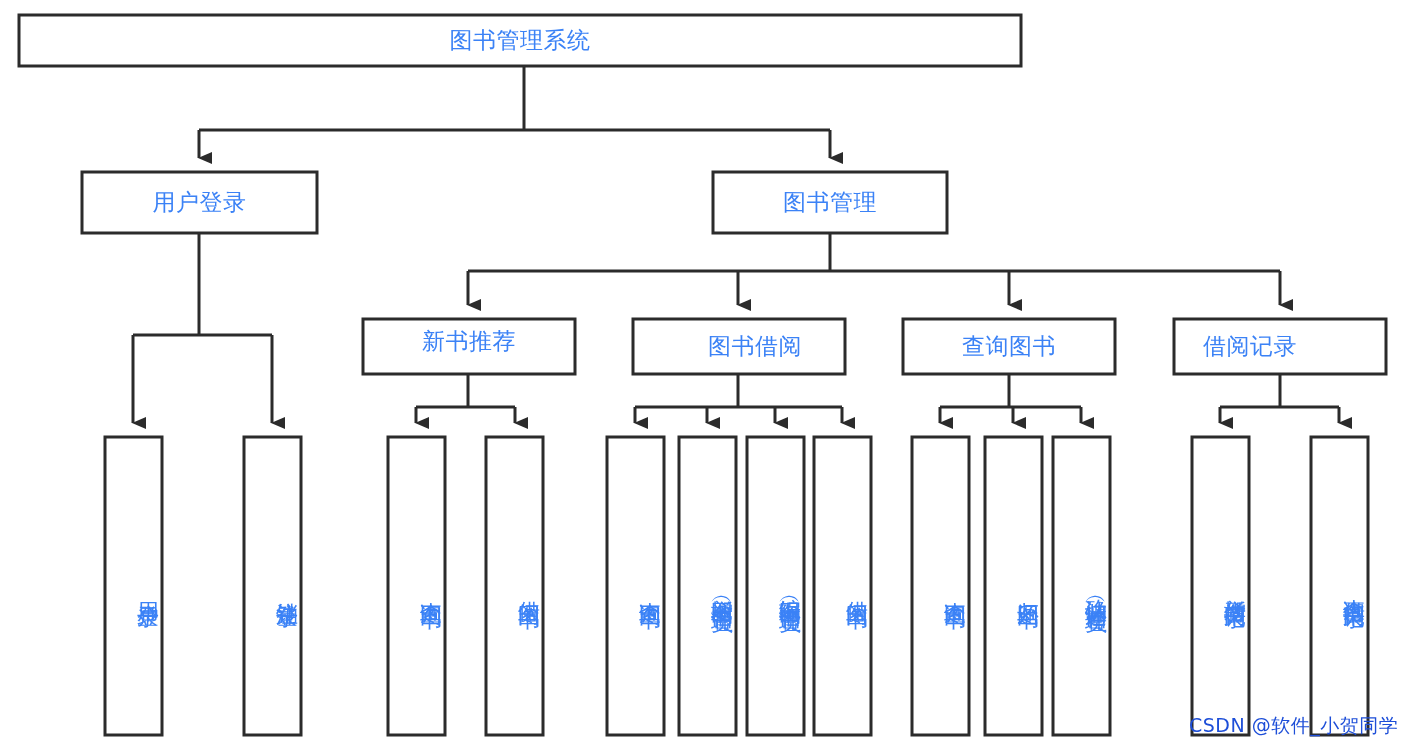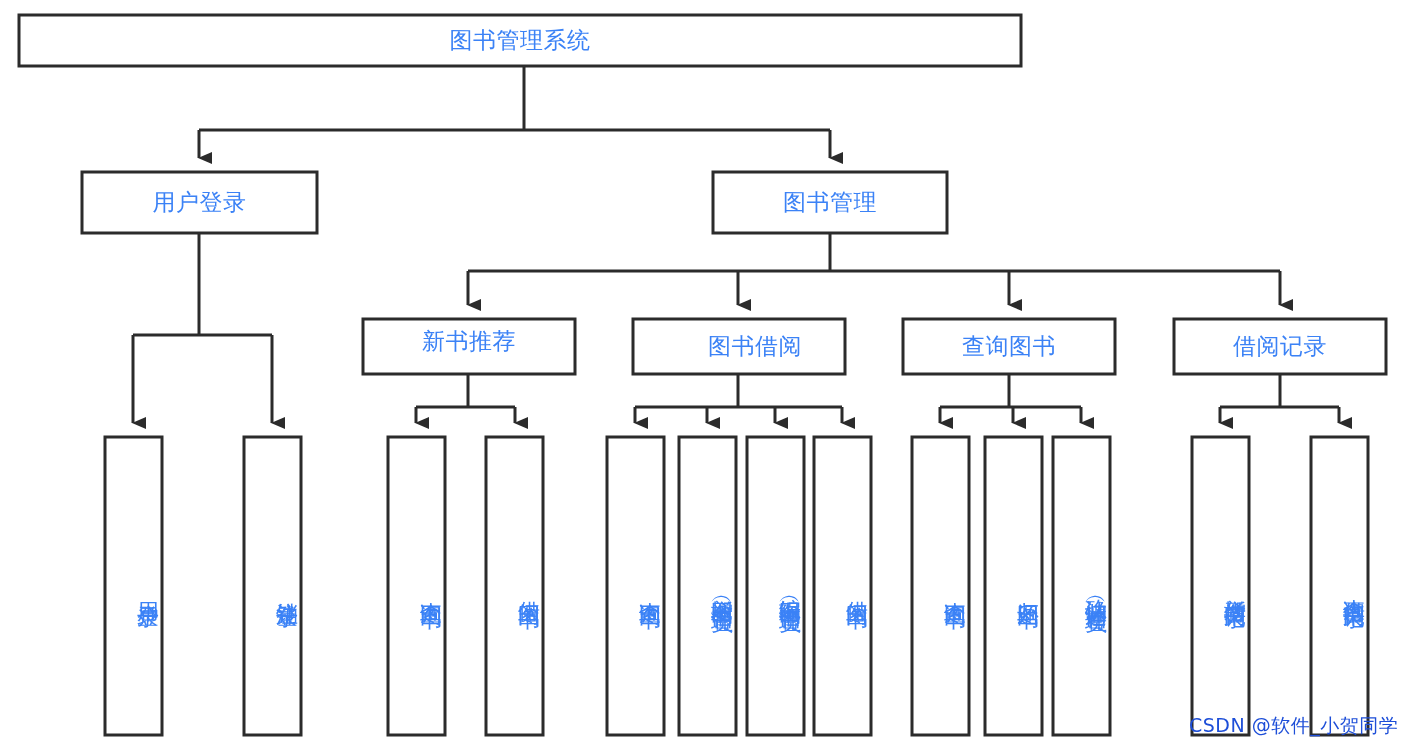--- a/index.html
+++ b/index.html
@@ -160,21 +160,21 @@
   </svg>
 
   <div class="node-label label-horizontal" style="left:19px; top:15px; width:1002px; height:51px;">图书管理系统</div>
 
   <div class="node-label label-horizontal" style="left:82px; top:172px; width:235px; height:61px;">用户登录</div>
   <div class="node-label label-horizontal" style="left:713px; top:172px; width:234px; height:61px;">图书管理</div>
 
   <div class="node-label label-horizontal" style="left:363px; top:319px; width:212px; height:46px;">新书推荐</div>
   <div class="node-label label-horizontal" style="left:633px; top:319px; width:244px; height:55px;">图书借阅</div>
   <div class="node-label label-horizontal" style="left:903px; top:319px; width:212px; height:55px;">查询图书</div>
-  <div class="node-label label-horizontal" style="left:1174px; top:319px; width:212px; height:55px;">借阅记录</div>
+  <div class="node-label label-horizontal" style="left:1144px; top:319px; width:212px; height:55px;">借阅记录</div>
 
   <div class="node-label label-vertical" style="left:105px; top:484px; width:57px; height:204px;">用户登录</div>
   <div class="node-label label-vertical" style="left:244px; top:484px; width:57px; height:204px;">注销登录</div>
 
   <div class="node-label label-vertical" style="left:388px; top:484px; width:57px; height:204px;">查询图书</div>
   <div class="node-label label-vertical" style="left:486px; top:484px; width:57px; height:204px;">借阅图书</div>
 
   <div class="node-label label-vertical" style="left:607px; top:484px; width:57px; height:204px;">查询图书</div>
   <div class="node-label label-vertical align-top" style="left:679px; top:444px; width:57px; height:288px;">新增图书（管理员）</div>
   <div class="node-label label-vertical align-top" style="left:747px; top:444px; width:57px; height:288px;">编辑图书（管理员）</div>

